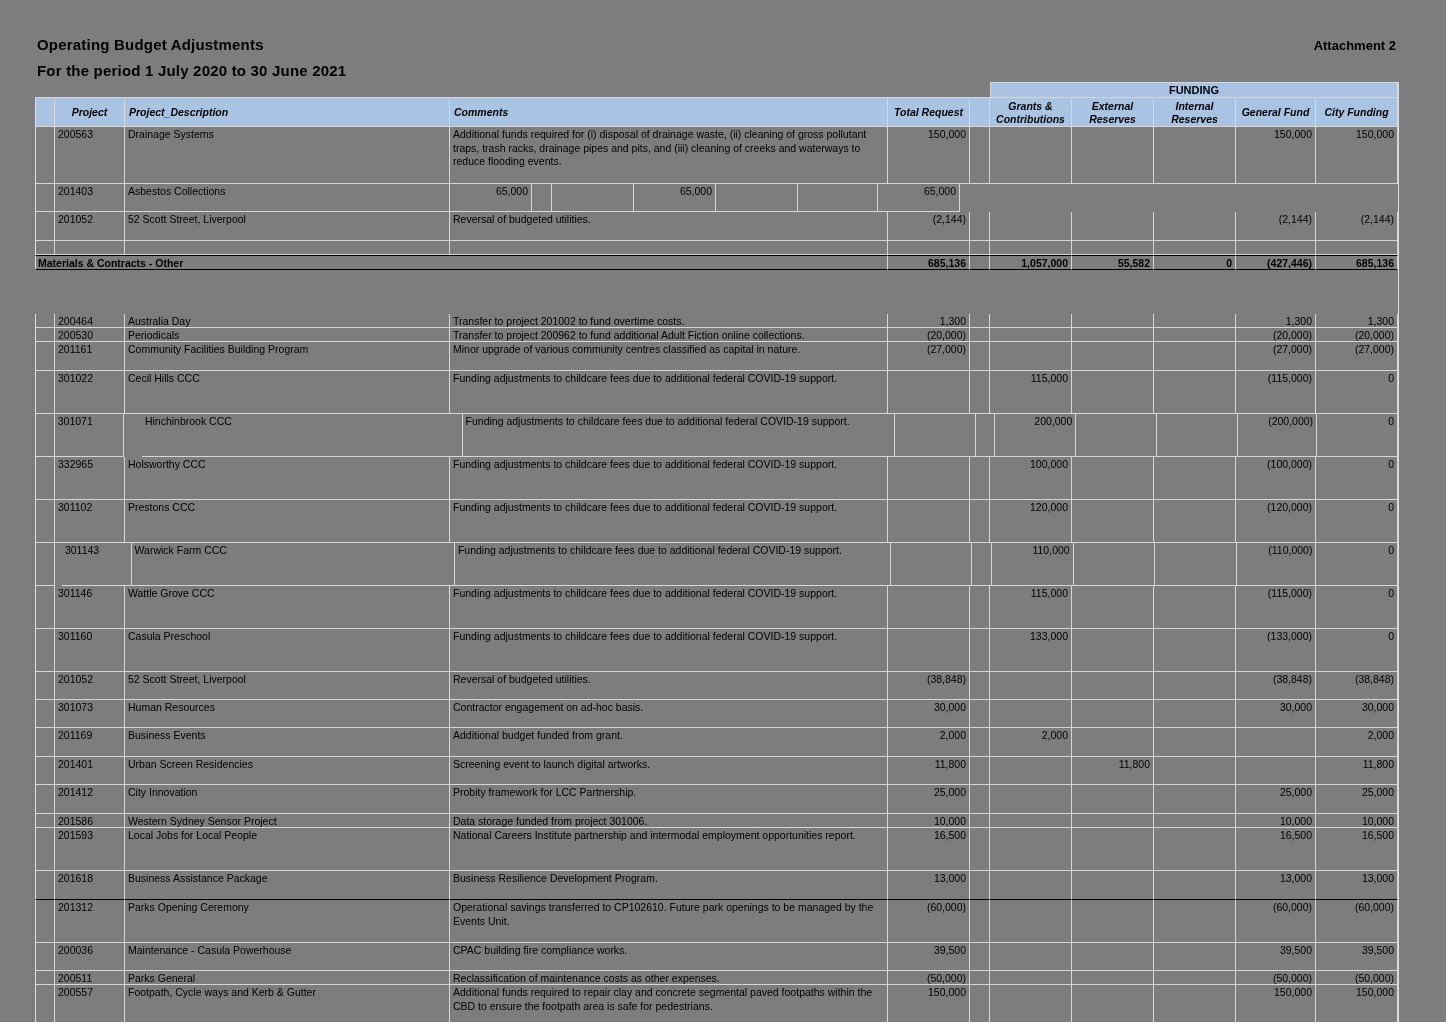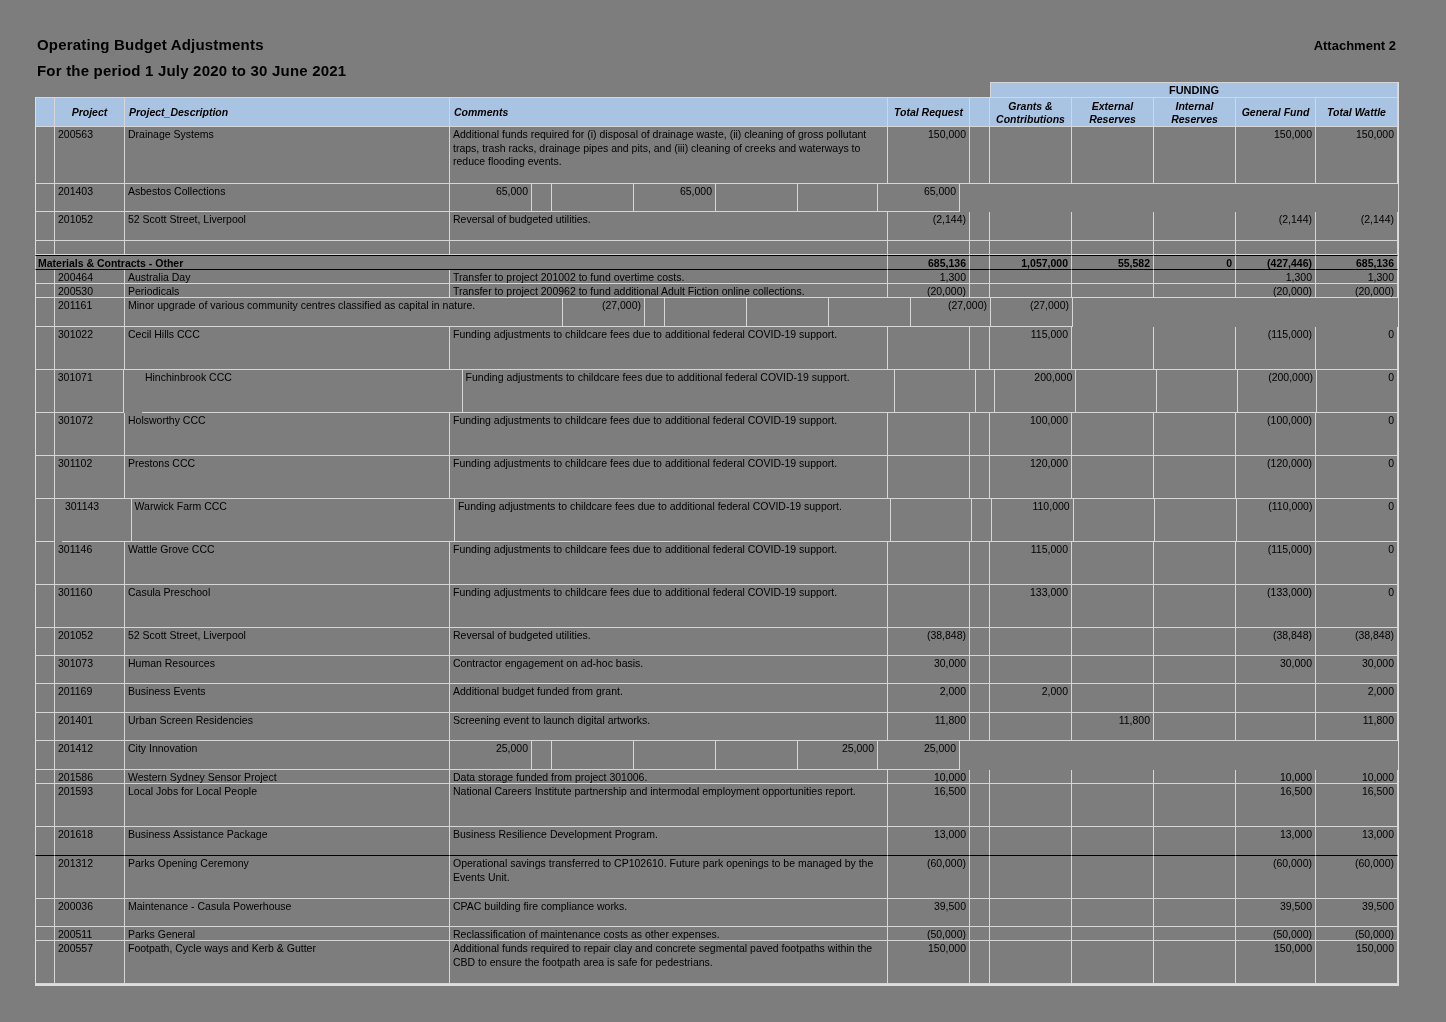--- a/index.html
+++ b/index.html
@@ -86,21 +86,21 @@
       <div class="tcell" style="width:20px"></div>
       <div class="tcell" style="width:70px">Project</div>
       <div class="tcell left" style="width:325px">Project_Description</div>
       <div class="tcell left" style="width:438px">Comments</div>
       <div class="tcell" style="width:82px">Total Request</div>
       <div class="tcell" style="width:20px"></div>
       <div class="tcell" style="width:82px">Grants &amp; Contributions</div>
       <div class="tcell" style="width:82px">External Reserves</div>
       <div class="tcell" style="width:82px">Internal Reserves</div>
       <div class="tcell" style="width:80px">General Fund</div>
-      <div class="tcell" style="width:82px">Total Wattle</div>
+      <div class="tcell" style="width:82px">City Funding</div>
     </div>
     <div id="rows">
         <div class="trow" style="height: 57px; justify-content: space-between;">
           <div class="tcell " style="width: 20px;"></div>
           <div class="tcell c-text" style="width: 70px;">200563</div>
           <div class="tcell c-text" style="width: 325px;">Drainage Systems</div>
           <div class="tcell c-text" style="width: 438px;">Additional funds required for (i) disposal of drainage waste, (ii) cleaning of gross pollutant traps, trash racks, drainage pipes and pits, and (iii) cleaning of creeks and waterways to reduce flooding events.</div>
           <div class="tcell c-num" style="width: 82px;">150,000</div>
           <div class="tcell " style="width: 20px;"></div>
           <div class="tcell c-num" style="width: 82px;"></div>
@@ -150,21 +150,21 @@
         <div class="trow section-row" style="height: 15px;">
           <div class="tcell c-text" style="width: 853px; padding-left: 2px;">Materials &amp; Contracts - Other</div>
           <div class="tcell c-num" style="width: 82px;">685,136</div>
           <div class="tcell " style="width: 20px;"></div>
           <div class="tcell c-num" style="width: 82px;">1,057,000</div>
           <div class="tcell c-num" style="width: 82px;">55,582</div>
           <div class="tcell c-num" style="width: 82px;">0</div>
           <div class="tcell c-num" style="width: 80px;">(427,446)</div>
           <div class="tcell c-num" style="width: 82px;">685,136</div>
         </div>
-        <div class="trow" style="height: 14px;">
+        <div class="trow" style="height: 14px; margin-top: 44px;">
           <div class="tcell " style="width: 20px;"></div>
           <div class="tcell c-text" style="width: 70px;">200464</div>
           <div class="tcell c-text" style="width: 325px;">Australia Day</div>
           <div class="tcell c-text" style="width: 438px;">Transfer to project 201002 to fund overtime costs.</div>
           <div class="tcell c-num" style="width: 82px;">1,300</div>
           <div class="tcell " style="width: 20px;"></div>
           <div class="tcell c-num" style="width: 82px;"></div>
           <div class="tcell c-num" style="width: 82px;"></div>
           <div class="tcell c-num" style="width: 82px;"></div>
           <div class="tcell c-num" style="width: 80px;">1,300</div>
@@ -179,20 +179,21 @@
           <div class="tcell " style="width: 20px;"></div>
           <div class="tcell c-num" style="width: 82px;"></div>
           <div class="tcell c-num" style="width: 82px;"></div>
           <div class="tcell c-num" style="width: 82px;"></div>
           <div class="tcell c-num" style="width: 80px;">(20,000)</div>
           <div class="tcell c-num" style="width: 82px;">(20,000)</div>
         </div>
         <div class="trow" style="height: 29px;">
           <div class="tcell " style="width: 20px;"></div>
           <div class="tcell c-text" style="width: 70px;">201161</div>
+          <div class="tcell c-text" style="width: 325px;">Community Facilities Building Program</div>
           <div class="tcell c-text" style="width: 438px;">Minor upgrade of various community centres classified as capital in nature.</div>
           <div class="tcell c-num" style="width: 82px;">(27,000)</div>
           <div class="tcell " style="width: 20px;"></div>
           <div class="tcell c-num" style="width: 82px;"></div>
           <div class="tcell c-num" style="width: 82px;"></div>
           <div class="tcell c-num" style="width: 82px;"></div>
           <div class="tcell c-num" style="width: 80px;">(27,000)</div>
           <div class="tcell c-num" style="width: 82px;">(27,000)</div>
         </div>
         <div class="trow" style="height: 43px;">
@@ -216,21 +217,21 @@
           <div class="tcell c-num" style="width: 82px;"></div>
           <div class="tcell " style="width: 20px;"></div>
           <div class="tcell c-num" style="width: 82px;">200,000</div>
           <div class="tcell c-num" style="width: 82px;"></div>
           <div class="tcell c-num" style="width: 82px;"></div>
           <div class="tcell c-num" style="width: 80px;">(200,000)</div>
           <div class="tcell c-num" style="width: 82px;">0</div>
         </div>
         <div class="trow" style="height: 43px;">
           <div class="tcell " style="width: 20px;"></div>
-          <div class="tcell c-text" style="width: 70px;">301072</div>
+          <div class="tcell c-text" style="width: 70px;">332965</div>
           <div class="tcell c-text" style="width: 325px;">Holsworthy CCC</div>
           <div class="tcell c-text" style="width: 438px;">Funding adjustments to childcare fees due to additional federal COVID-19 support.</div>
           <div class="tcell c-num" style="width: 82px;"></div>
           <div class="tcell " style="width: 20px;"></div>
           <div class="tcell c-num" style="width: 82px;">100,000</div>
           <div class="tcell c-num" style="width: 82px;"></div>
           <div class="tcell c-num" style="width: 82px;"></div>
           <div class="tcell c-num" style="width: 80px;">(100,000)</div>
           <div class="tcell c-num" style="width: 82px;">0</div>
         </div>
@@ -335,20 +336,21 @@
           <div class="tcell c-num" style="width: 82px;"></div>
           <div class="tcell c-num" style="width: 82px;">11,800</div>
           <div class="tcell c-num" style="width: 82px;"></div>
           <div class="tcell c-num" style="width: 80px;"></div>
           <div class="tcell c-num" style="width: 82px;">11,800</div>
         </div>
         <div class="trow" style="height: 29px;">
           <div class="tcell " style="width: 20px;"></div>
           <div class="tcell c-text" style="width: 70px;">201412</div>
           <div class="tcell c-text" style="width: 325px;">City Innovation</div>
+          <div class="tcell c-text" style="width: 438px;">Probity framework for LCC Partnership.</div>
           <div class="tcell c-num" style="width: 82px;">25,000</div>
           <div class="tcell " style="width: 20px;"></div>
           <div class="tcell c-num" style="width: 82px;"></div>
           <div class="tcell c-num" style="width: 82px;"></div>
           <div class="tcell c-num" style="width: 82px;"></div>
           <div class="tcell c-num" style="width: 80px;">25,000</div>
           <div class="tcell c-num" style="width: 82px;">25,000</div>
         </div>
         <div class="trow" style="height: 14px;">
           <div class="tcell " style="width: 20px;"></div>

